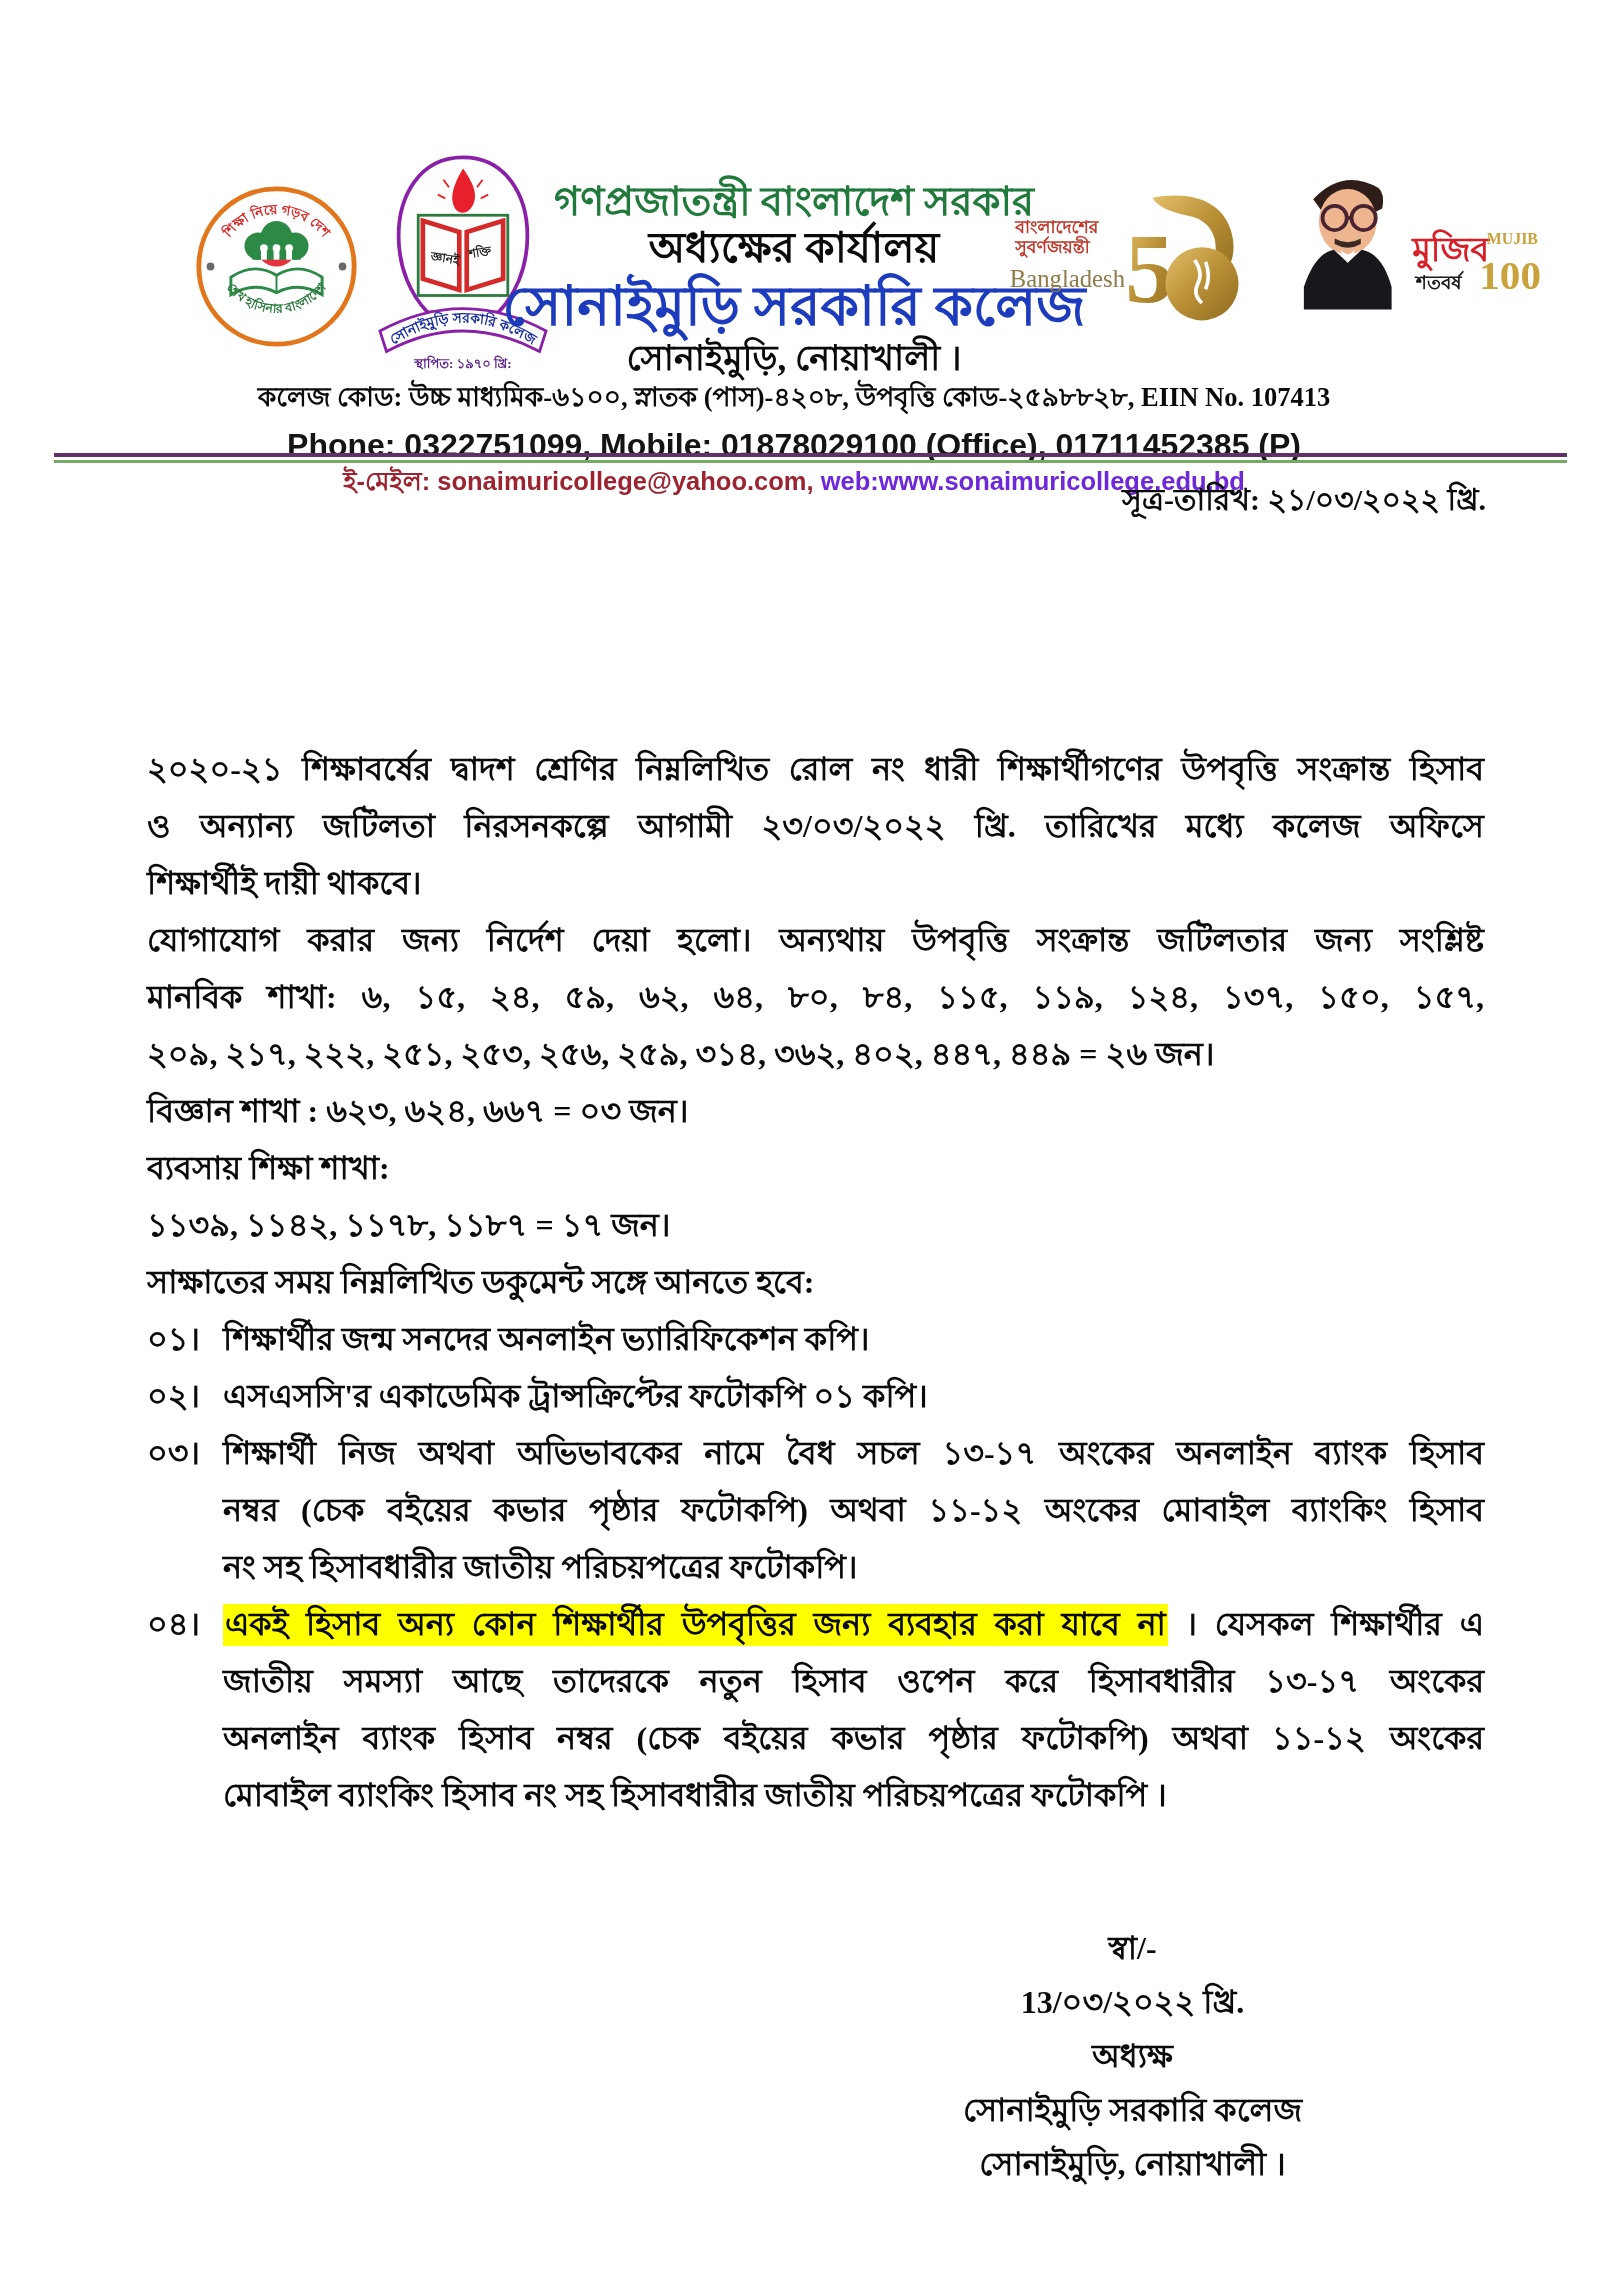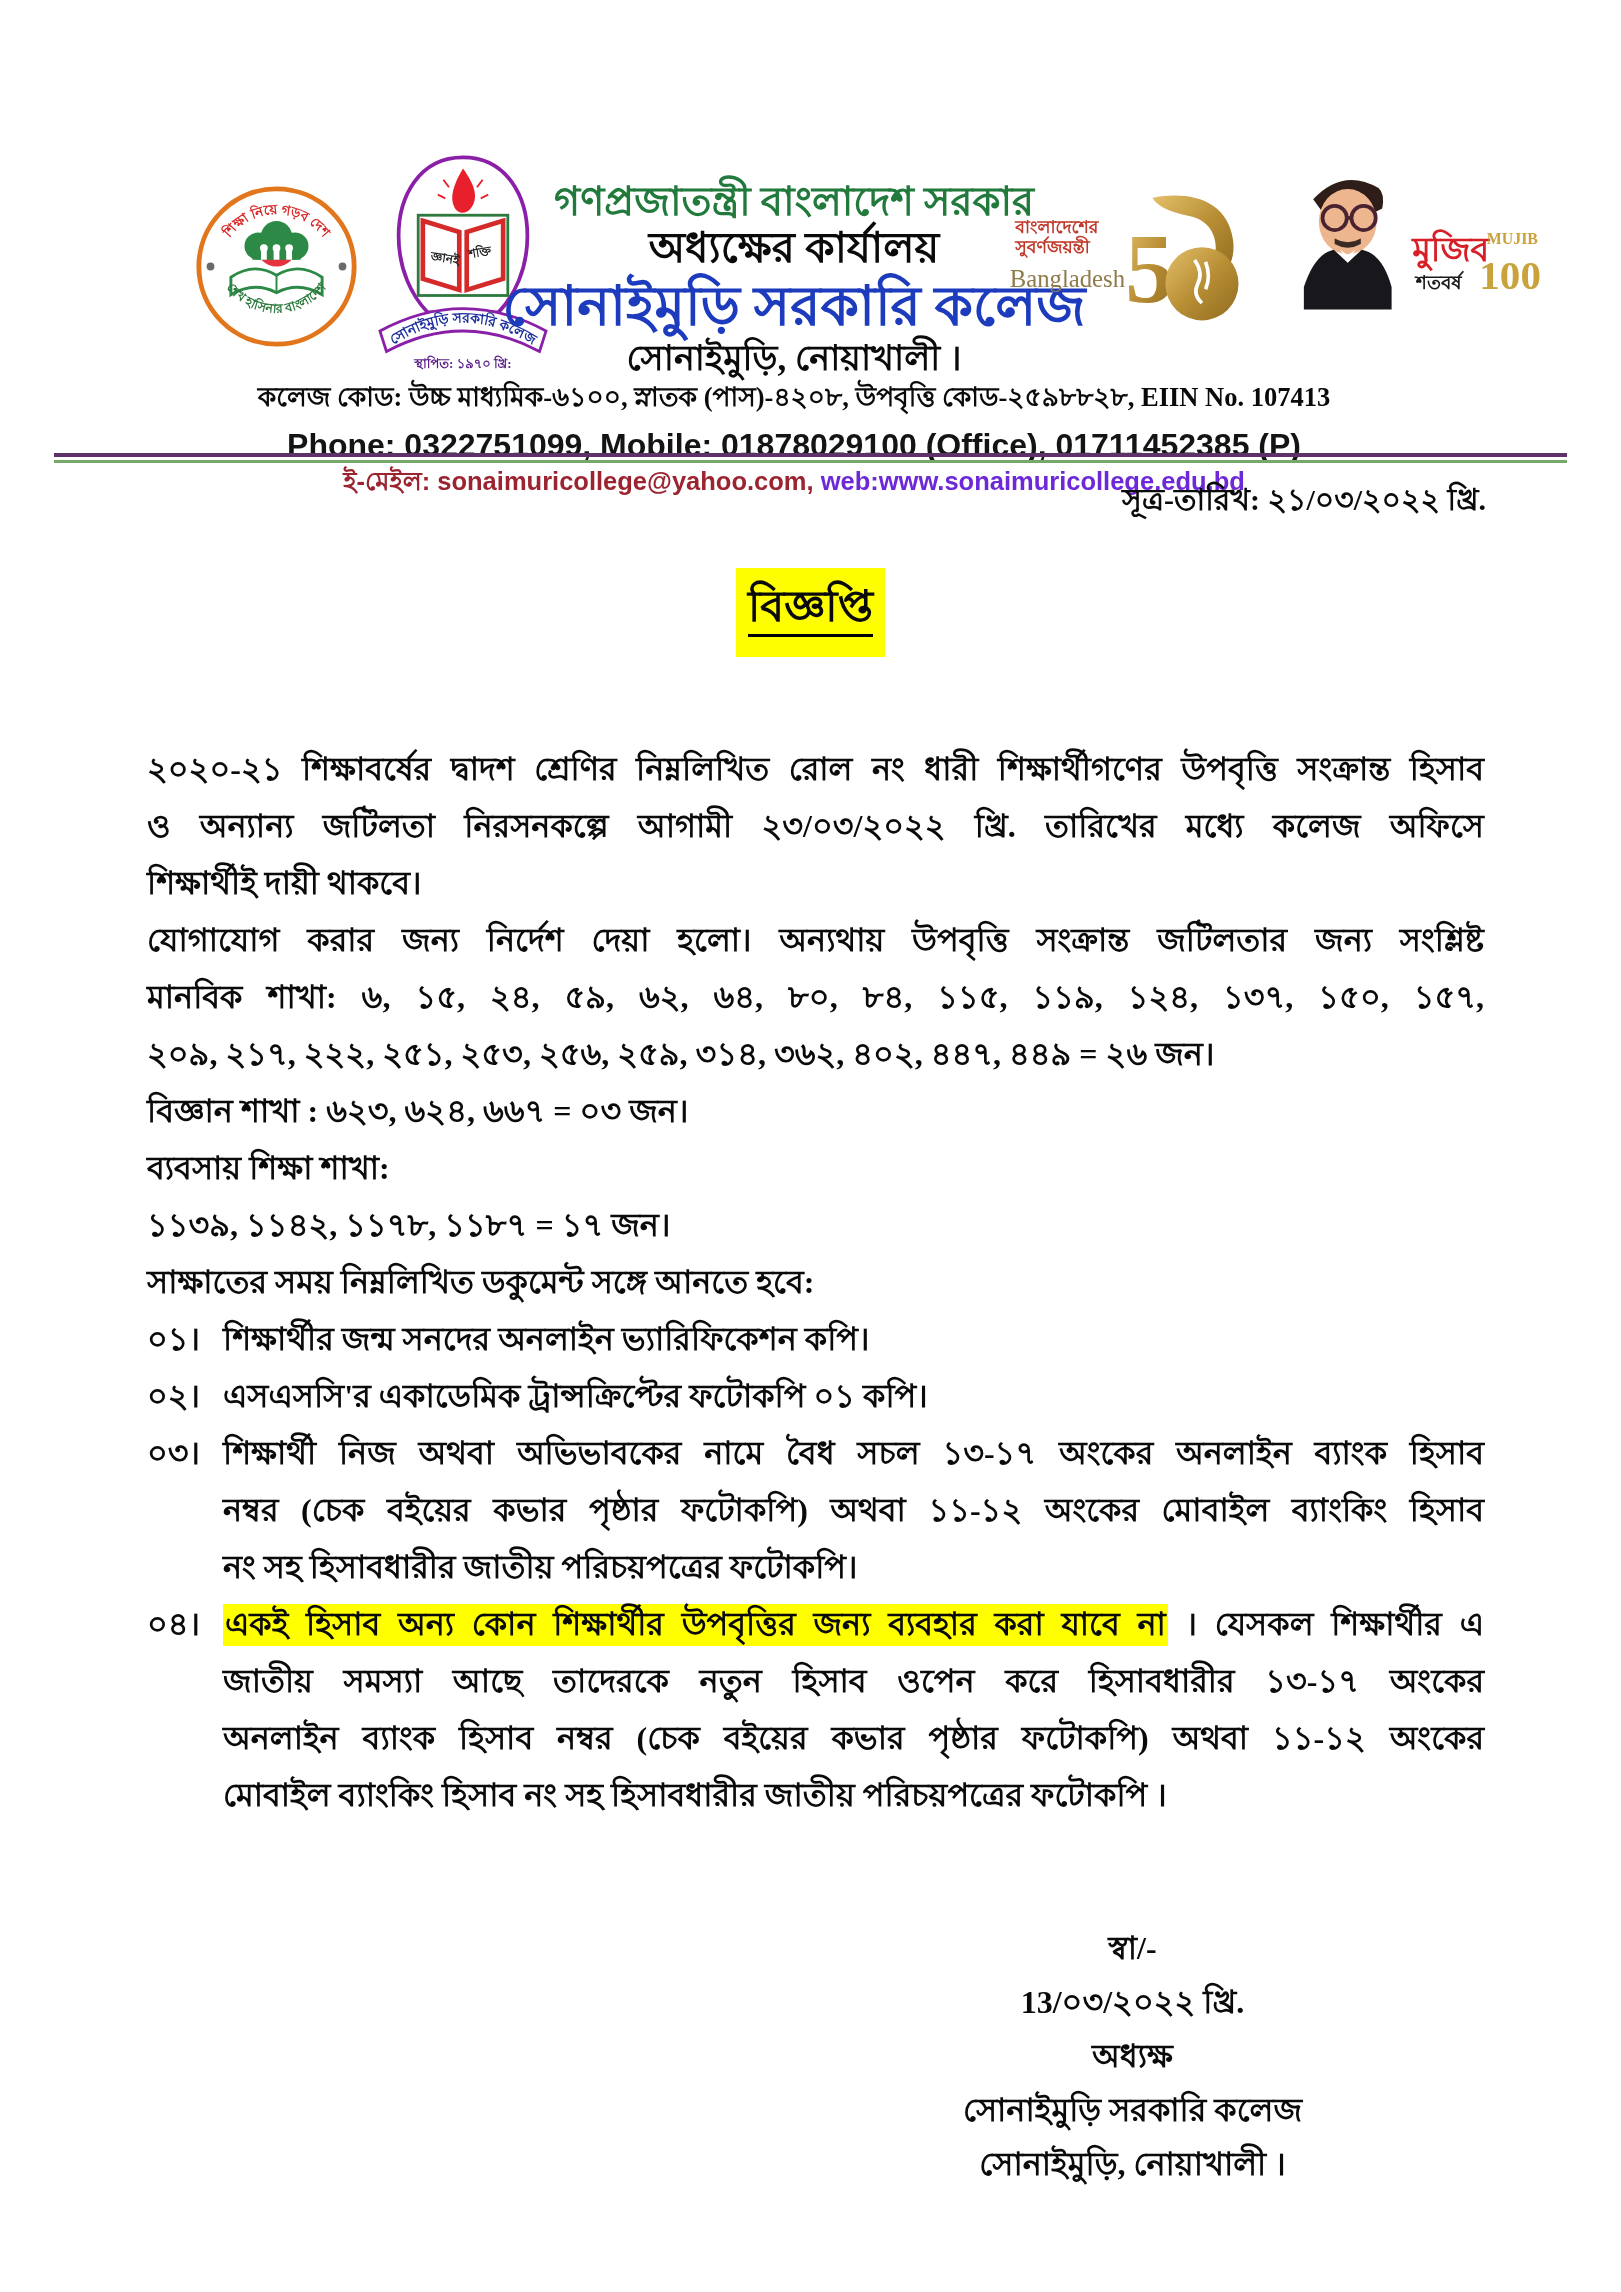--- a/index.html
+++ b/index.html
@@ -169,25 +169,20 @@
   <div class="rule">
     <div class="r1"></div>
       <div class="r2"></div>
   </div>
 
   <div class="meta-row">
     <span>সূত্র-</span>
     <span>তারিখ: ২১/০৩/২০২২ খ্রি.</span>
   </div>
 
-  <div class="title-wrap">
-    <div class="title-box">
-      <span>বিজ্ঞপ্তি</span>
-    </div>
-  </div>
 
   <div class="body-text">
     <div class="line jl">২০২০-২১ শিক্ষাবর্ষের দ্বাদশ শ্রেণির নিম্নলিখিত রোল নং ধারী শিক্ষার্থীগণের উপবৃত্তি সংক্রান্ত হিসাব</div>
     <div class="line jl">ও অন্যান্য জটিলতা নিরসনকল্পে  আগামী ২৩/০৩/২০২২ খ্রি. তারিখের মধ্যে কলেজ অফিসে</div>
     <div class="line">শিক্ষার্থীই দায়ী থাকবে।</div>
     <div class="line jl">যোগাযোগ করার জন্য নির্দেশ দেয়া হলো। অন্যথায় উপবৃত্তি সংক্রান্ত জটিলতার জন্য সংশ্লিষ্ট</div>
 
     <div class="line jl">মানবিক শাখা: ৬, ১৫, ২৪, ৫৯, ৬২, ৬৪, ৮০, ৮৪, ১১৫, ১১৯, ১২৪, ১৩৭, ১৫০, ১৫৭,</div>
     <div class="line">২০৯, ২১৭, ২২২, ২৫১, ২৫৩, ২৫৬, ২৫৯, ৩১৪, ৩৬২, ৪০২, ৪৪৭, ৪৪৯ = ২৬ জন।</div>
     <div class="line">বিজ্ঞান শাখা : ৬২৩, ৬২৪, ৬৬৭ = ০৩ জন।</div>

